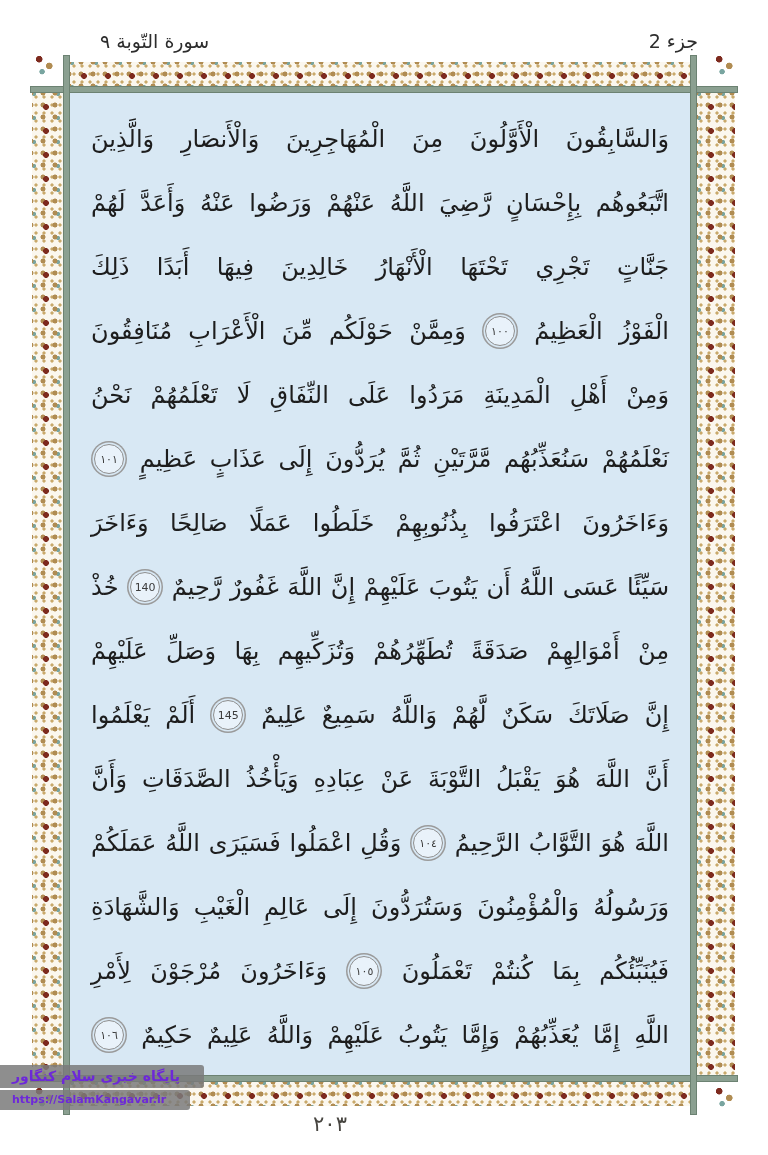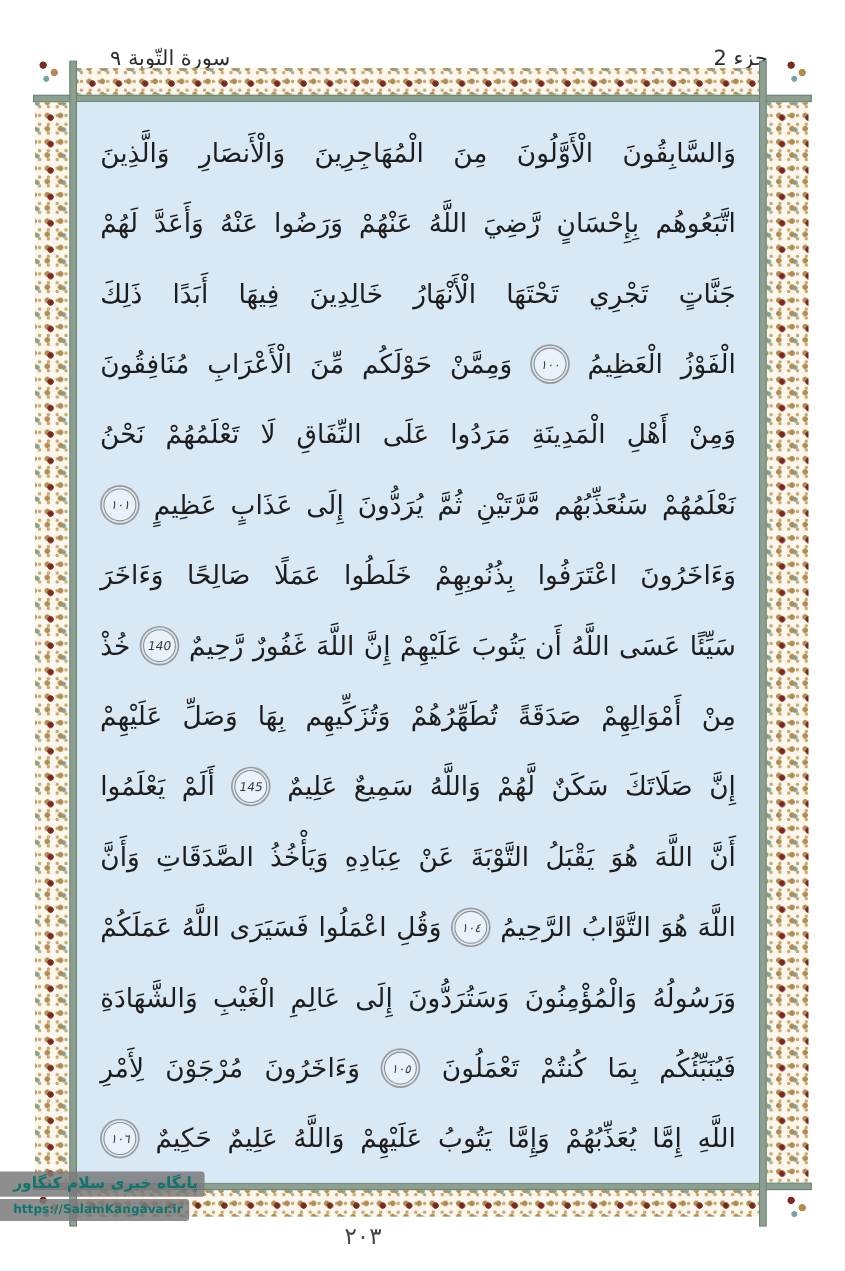--- a/index.html
+++ b/index.html
@@ -1,20 +1,20 @@
 <!DOCTYPE html>
 <html lang="ar"><head>
 <meta charset="utf-8">
 <style>
   html,body{margin:0;padding:0;}
   body{width:768px;height:1155px;position:relative;background:#ffffff;
        font-family:"DejaVu Sans",sans-serif;overflow:hidden;}
 
   
-  .hdr{position:absolute;top:30px;font-size:19px;color:#2d2d2d;direction:rtl;margin-top:12px;}
+  .hdr{position:absolute;top:30px;font-size:19px;color:#2d2d2d;direction:rtl;}
   .hdr-surah{left:100px;}
   .hdr-juz{right:70px;}
 
   
   .band{position:absolute;background-color:#fbf7ee;
     background-image:
       radial-gradient(circle,#7d2a1e 2.6px,rgba(0,0,0,0) 3.2px),
       radial-gradient(circle,#b08c52 2.2px,rgba(0,0,0,0) 2.8px),
       radial-gradient(circle,#79a5a0 1.8px,rgba(0,0,0,0) 2.4px),
       radial-gradient(circle,#c9a96a 1.3px,rgba(0,0,0,0) 1.9px);
@@ -48,30 +48,30 @@
   .panel{position:absolute;left:70px;top:93px;width:620px;height:982px;
          background:#d8e8f4;box-sizing:border-box;padding:14px 21px 0 21px;}
   .qline{display:flex;justify-content:space-between;align-items:center;
          direction:rtl;height:64px;white-space:nowrap;
          font-size:24px;color:#1d1d1d;font-weight:500;}
   .word{flex:0 0 auto;}
   .verse-marker{flex:0 0 auto;display:inline-flex;align-items:center;justify-content:center;
          width:28px;height:28px;border-radius:50%;
          border:1.5px solid #8f8f8f;
          box-shadow:0 0 0 1.5px #d8e8f4,0 0 0 3px #9a9a9a;
-         font-size:11px;color:#3c3c3c;background:#e9f2fa;margin:0 3px;font-style:italic;}
+         font-size:11px;color:#3c3c3c;background:#e9f2fa;margin:0 3px;}
 
   
   .pagenum{position:absolute;left:0;top:1112px;width:660px;text-align:center;
            font-size:21px;color:#474540;}
 
   
   .watermark{position:absolute;left:0;top:1065px;z-index:5;}
-  .wm-chip{background:rgba(122,122,122,.85);color:#0f766e;width:fit-content;
-           padding:3px 6px 4px 12px;}
+  .wm-chip{background:rgba(122,122,122,.85);color:#6d28d9;width:fit-content;
+           padding:3px 24px 4px 12px;}
   .wm-name{font-size:14px;font-weight:bold;direction:rtl;border-radius:0 3px 3px 0;}
   .wm-url{font-size:11px;font-weight:bold;direction:ltr;margin-top:2px;
           border-radius:0 3px 3px 0;text-align:right;}
 </style>
 </head>
 <body>
 
 <div class="hdr hdr-surah">سورة التّوبة ٩</div>
 <div class="hdr hdr-juz">جزء 2</div>
 

